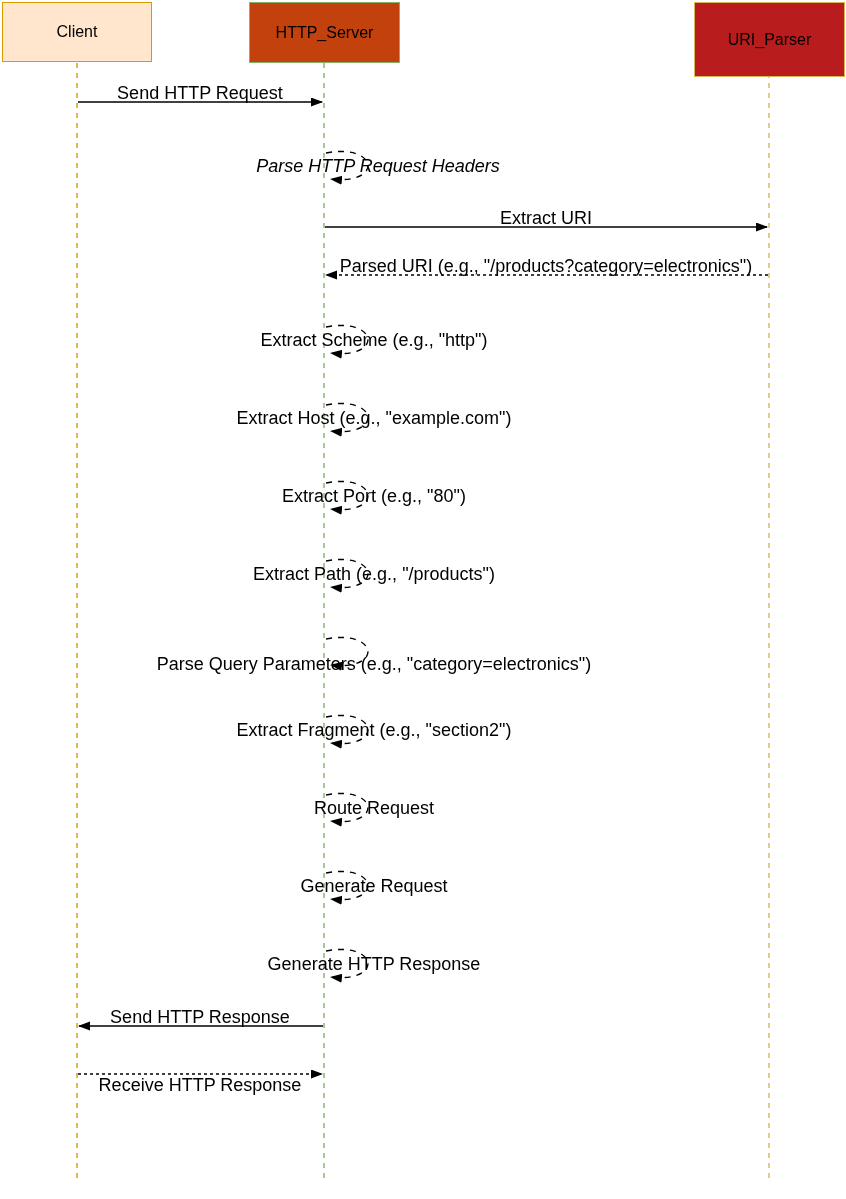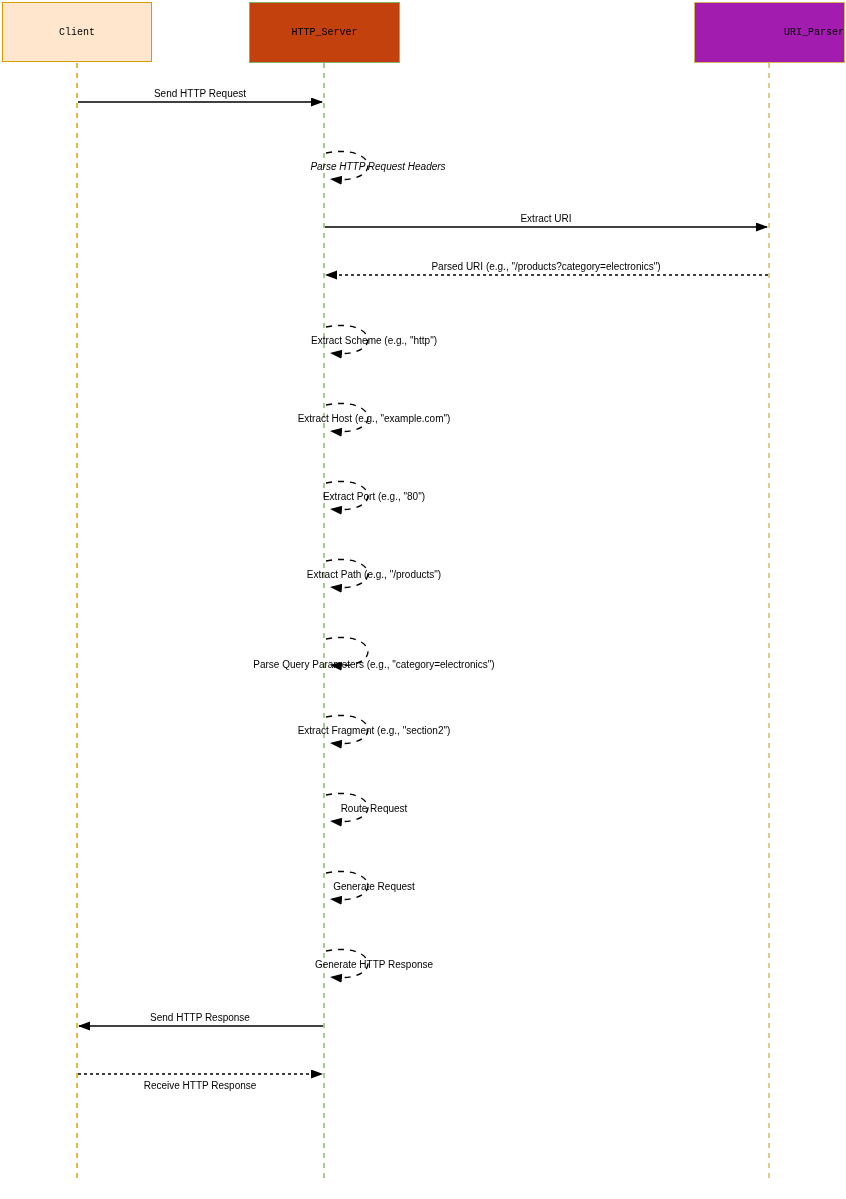--- a/index.html
+++ b/index.html
@@ -1,23 +1,23 @@
 <!DOCTYPE html>
 <html><head>
 <meta charset="utf-8">
 <style>
   html,body{margin:0;padding:0;background:#ffffff;}
   #diagram{position:relative;width:846px;height:1199px;background:#ffffff;
     font-family:"Liberation Sans", sans-serif;overflow:hidden;}
   #canvas{position:absolute;left:0;top:0;}
   .actor-box{position:absolute;box-sizing:border-box;display:flex;
-    align-items:center;justify-content:center;font-size:10px;color:#000;
-    border:1px solid #000;z-index:2;font-family:Liberation Mono, monospace;}
+    align-items:center;justify-content:center;font-size:16px;color:#000;
+    border:1px solid #000;z-index:2;}
   .msg-label{position:absolute;transform:translate(-50%,-50%);
-    font-size:10px;color:#000;white-space:nowrap;z-index:3;}
+    font-size:18px;color:#000;white-space:nowrap;z-index:3;}
 </style>
 </head>
 <body>
 
 <div id="diagram">
 
   <svg id="canvas" width="846" height="1199">
     <defs>
       <marker id="arrowhead" markerUnits="userSpaceOnUse" markerWidth="14" markerHeight="12" refX="11" refY="4.5" orient="auto">
         <path d="M0,0 L12,4.5 L0,9 z" fill="#000000"></path>
@@ -46,21 +46,21 @@
         <line x1="78" x2="322" y1="1074" y2="1074" stroke="#000000" stroke-width="1.4" stroke-dasharray="3,3" marker-end="url(#arrowhead)"></line>
       </g>
   </svg>
 
   <div class="actor-box" style="left: 2px; top: 2px; width: 150px; height: 60px; background: rgb(255, 230, 204); border-color: rgb(215, 155, 0);">
     <span>Client</span>
   </div>
   <div class="actor-box" style="left: 249px; top: 2px; width: 151px; height: 61px; background: #c2410c; border-color: rgb(130, 179, 102);">
     <span>HTTP_Server</span>
   </div>
-  <div class="actor-box" style="left: 694px; top: 2px; width: 151px; height: 61px; background: #a21caf; border-color: rgb(214, 182, 86); justify-content: flex-end;">
+  <div class="actor-box" style="left: 694px; top: 2px; width: 151px; height: 75px; background: #b91c1c; border-color: rgb(214, 182, 86);">
     <span>URI_Parser</span>
   </div>
 
   <span class="msg-label" style="left:200px;top:93px;">Send HTTP Request</span>
   <span class="msg-label" style="left:378px;top:166px;font-style:italic;">Parse HTTP Request Headers</span>
   <span class="msg-label" style="left:546px;top:218px;">Extract URI</span>
   <span class="msg-label" style="left:546px;top:266px;">Parsed URI (e.g., "/products?category=electronics")</span>
   <span class="msg-label" style="left:374px;top:340px;">Extract Scheme (e.g., "http")</span>
   <span class="msg-label" style="left:374px;top:418px;">Extract Host (e.g., "example.com")</span>
   <span class="msg-label" style="left:374px;top:496px;">Extract Port (e.g., "80")</span>

